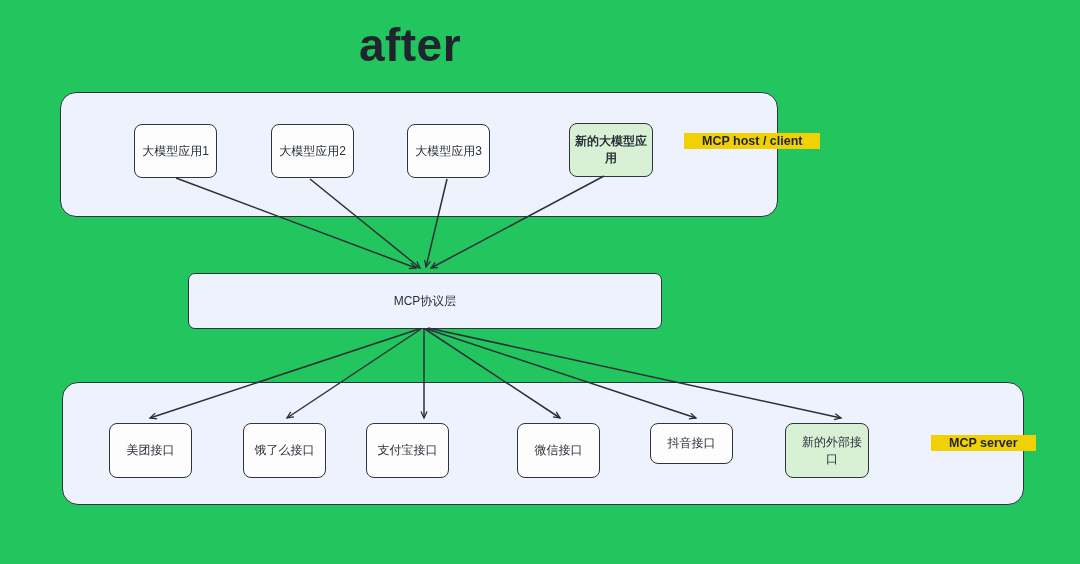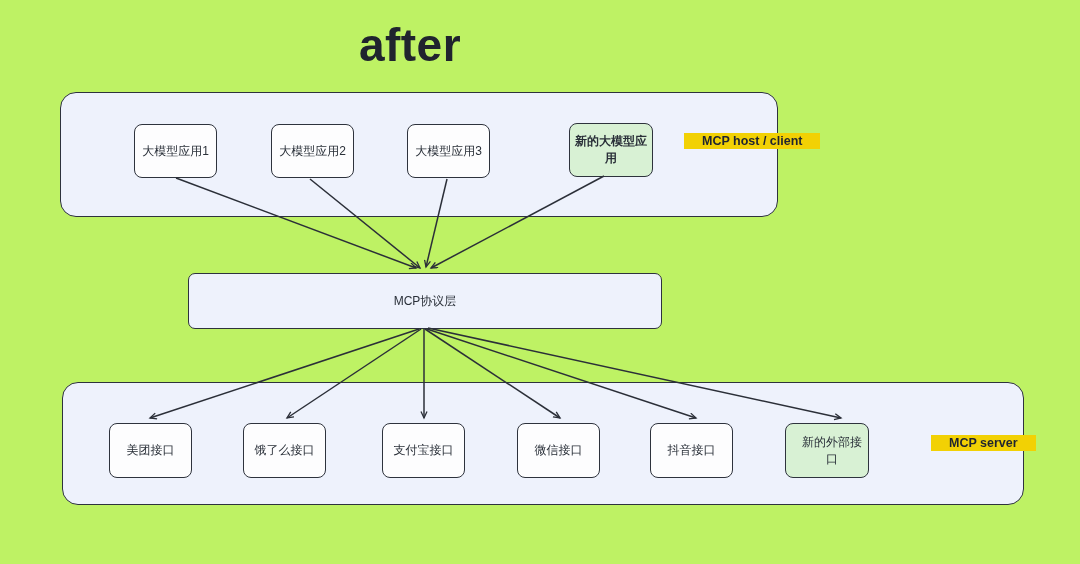--- a/index.html
+++ b/index.html
@@ -1,17 +1,17 @@
 <!DOCTYPE html>
 <html><head>
 <meta charset="utf-8">
 <style>
   html,body{margin:0;padding:0;background:#ffffff;}
   .canvas{
-    position:relative;width:1080px;height:564px;background:#bef264;overflow:hidden;
+    position:relative;width:1080px;height:564px;background:#22c55e;overflow:hidden;
     font-family:"Liberation Sans","DejaVu Sans",sans-serif;color:#2a3039;
   }
   .title{
     position:absolute;left:0;top:18px;width:820px;text-align:center;
     font-size:46px;font-weight:600;color:#20242e;letter-spacing:0.5px;
   }
   .container{
     position:absolute;background:#eef2fc;border:1.6px solid #2e333d;border-radius:16px;
   }
   .node{
@@ -54,27 +54,27 @@
     <span>MCP协议层</span>
   </div>
 
   <div class="container" style="left:62px;top:382px;width:960px;height:121px;">
     <div class="node" style="left:46px;top:40px;width:83px;height:55px;">
       <span>美团接口</span>
     </div>
     <div class="node" style="left:180px;top:40px;width:83px;height:55px;">
       <span>饿了么接口</span>
     </div>
-    <div class="node" style="left:319px;top:40px;width:83px;height:55px;">
+    <div class="node" style="left:303px;top:40px;width:83px;height:55px;">
       <span>支付宝接口</span>
     </div>
     <div class="node" style="left:454px;top:40px;width:83px;height:55px;">
       <span>微信接口</span>
     </div>
-    <div class="node" style="left:587px;top:40px;width:83px;height:55px;">
+    <div class="node" style="left:587px;top:40px;width:83px;height:41px;">
       <span>抖音接口</span>
     </div>
     <div class="node green" style="left:722px;top:40px;width:84px;height:55px;padding-left:12px;">
       <span>新的外部接口</span>
     </div>
     <div class="badge" style="left:868px;top:52px;">MCP server</div>
   </div>
 
   <svg class="wires" viewBox="0 0 1080 564">
     <defs>

